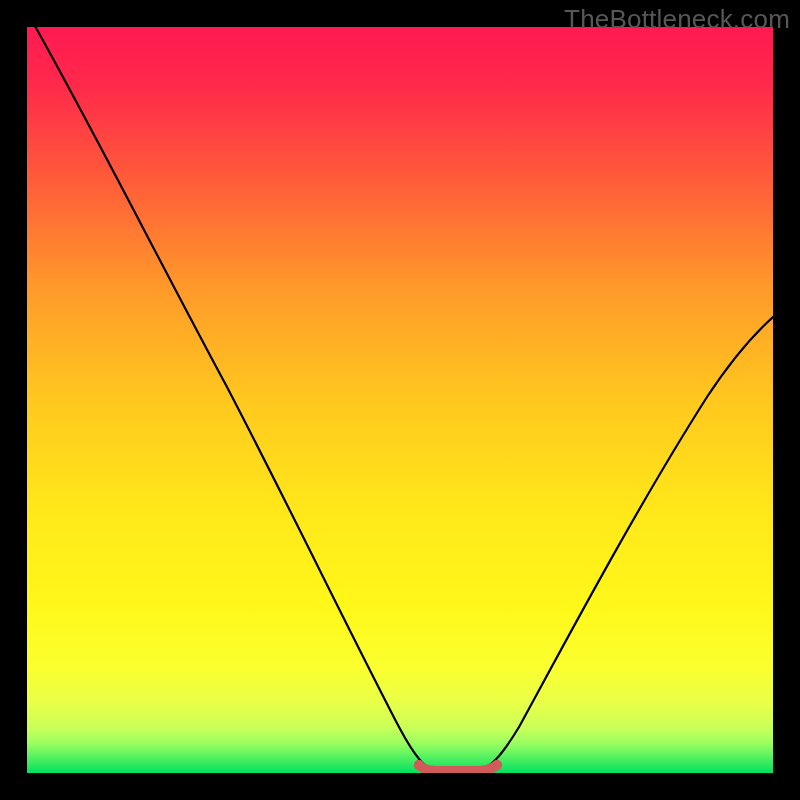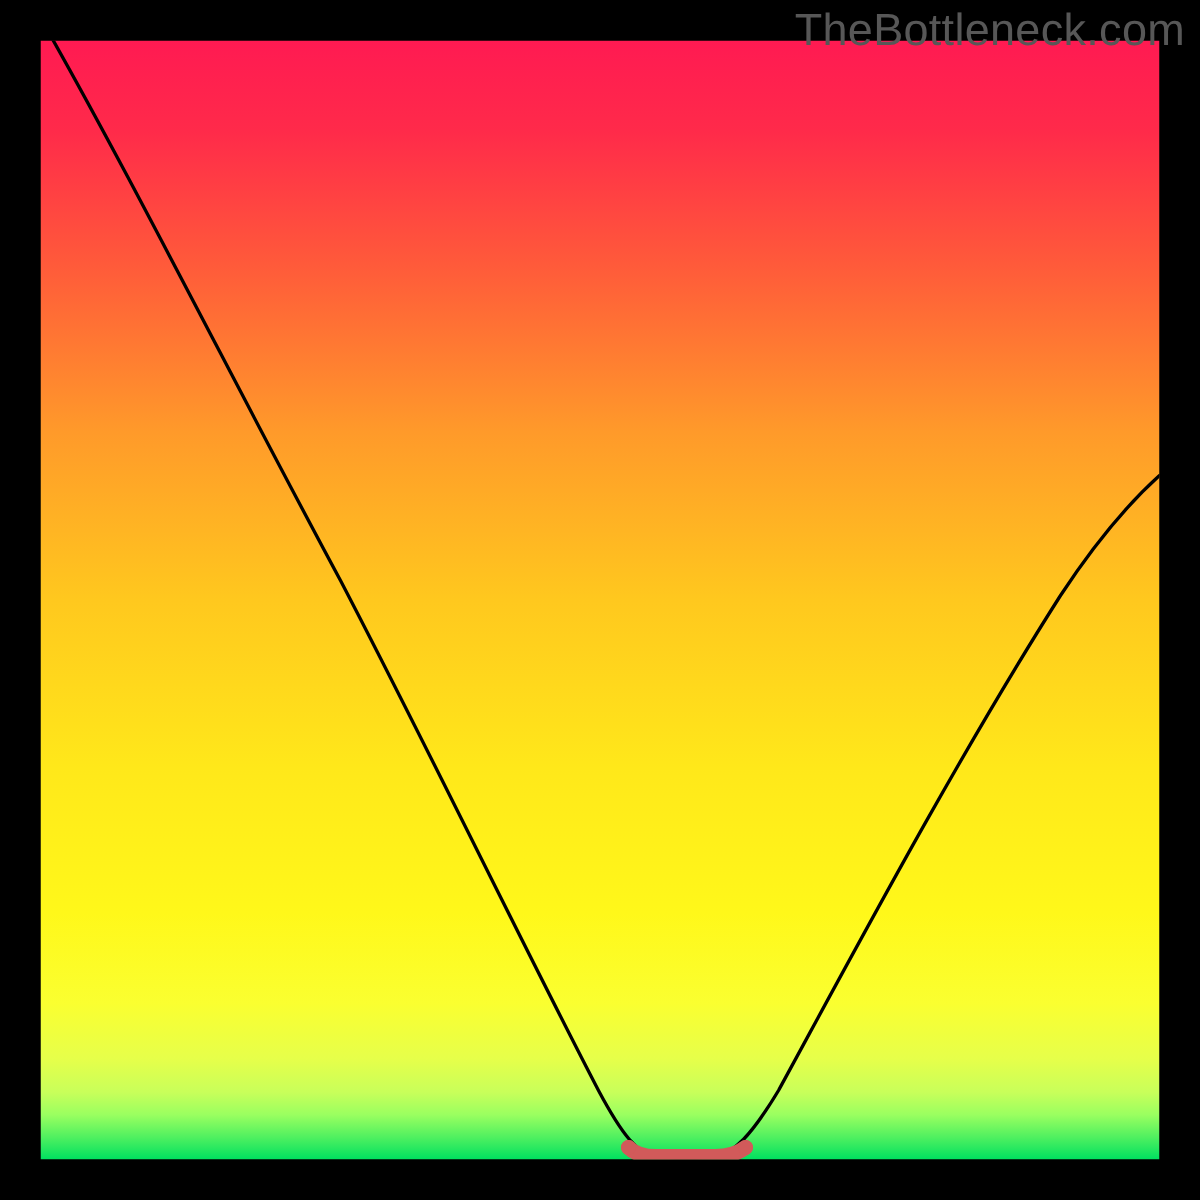--- a/index.html
+++ b/index.html
@@ -9,21 +9,21 @@
     background: #000;
     font-family: Arial, Helvetica, sans-serif;
     position: relative;
     overflow: hidden;
   }
   .watermark {
     position: absolute;
     top: 4px;
     right: 10px;
     color: #575757;
-    font-size: 30px;
+    font-size: 26px;
     font-weight: 500;
     z-index: 10;
     letter-spacing: 0.2px;
   }
   .plot-area {
     position: absolute;
     left: 27px;
     top: 27px;
     width: 746px;
     height: 746px;

